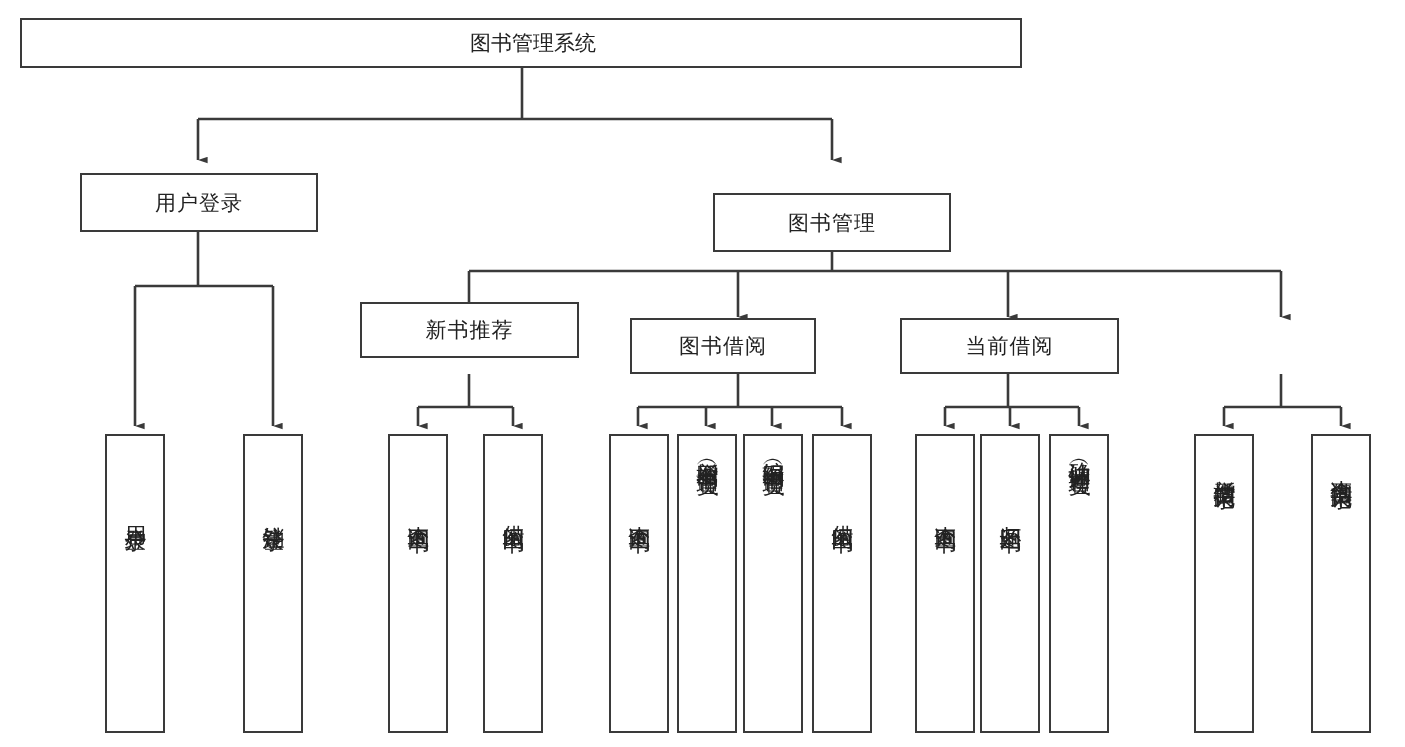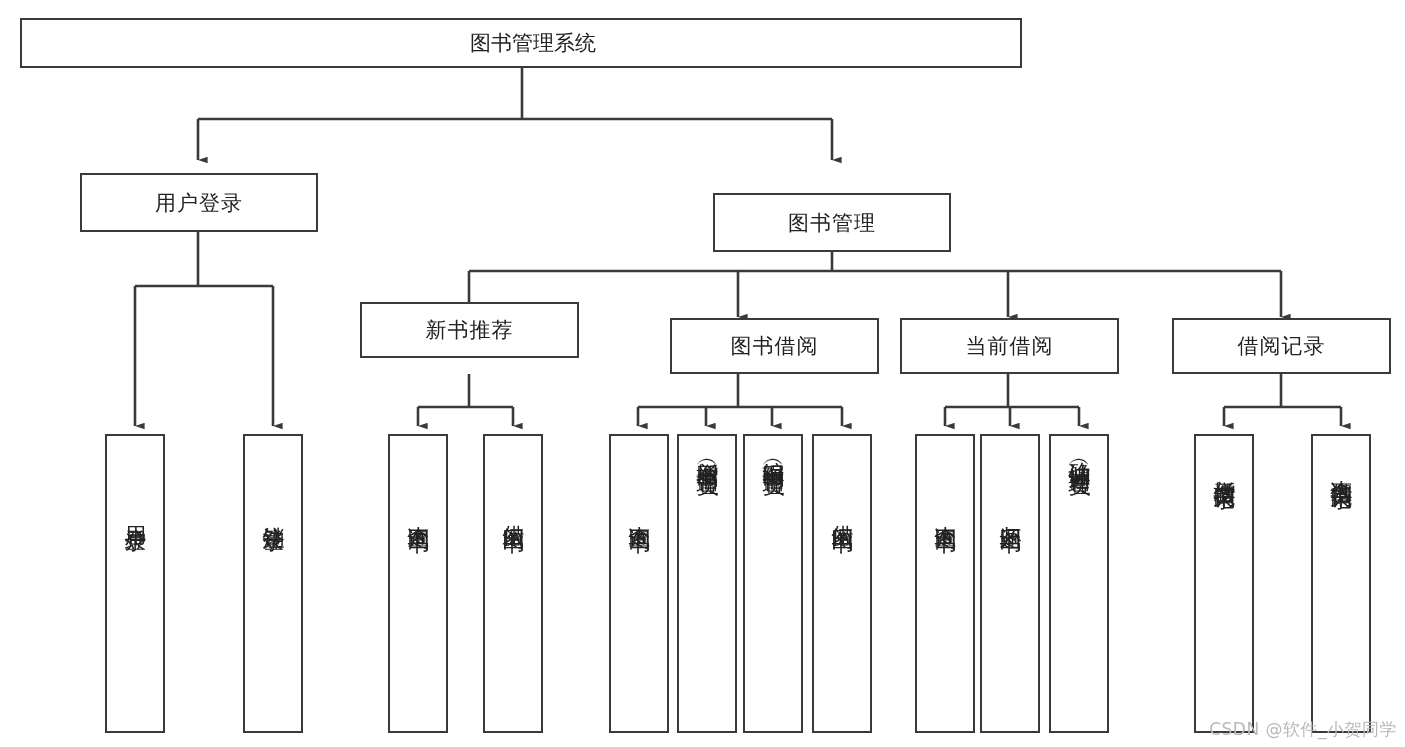--- a/index.html
+++ b/index.html
@@ -87,28 +87,25 @@
   <div class="node h" style="left:80px;top:173px;width:238px;height:59px;">
     <span>用户登录</span>
   </div>
   <div class="node h" style="left:713px;top:173px;width:238px;height:59px;margin-top:20px;">
     <span>图书管理</span>
   </div>
 
   <div class="node h" style="left:360px;top:302px;width:219px;height:56px;">
     <span>新书推荐</span>
   </div>
-  <div class="node h" style="left:630px;top:318px;width:209px;height:56px;margin-left:40px;">
+  <div class="node h" style="left:630px;top:318px;width:186px;height:56px;">
     <span>图书借阅</span>
   </div>
   <div class="node h" style="left:900px;top:318px;width:219px;height:56px;">
     <span>当前借阅</span>
-  </div>
-  <div class="node h" style="left:1172px;top:318px;width:219px;height:56px;">
-    <span>借阅记录</span>
   </div>
 
   <div class="leaf pad" style="left:105px;top:434px;width:60px;height:299px;">
     <span class="vtext">用户登录</span>
   </div>
   <div class="leaf pad" style="left:243px;top:434px;width:60px;height:299px;">
     <span class="vtext">注销登录</span>
   </div>
 
   <div class="leaf pad" style="left:388px;top:434px;width:60px;height:299px;">
@@ -141,14 +138,13 @@
     <span class="vtext">确认归还（管理员）</span>
   </div>
 
   <div class="leaf pad2" style="left:1194px;top:434px;width:60px;height:299px;">
     <span class="vtext">新增借阅记录</span>
   </div>
   <div class="leaf pad2" style="left:1311px;top:434px;width:60px;height:299px;">
     <span class="vtext">查询借阅记录</span>
   </div>
 
-  <div class="watermark">CSDN @软件_小贺同学</div>
 </div>
 
 </body></html>

